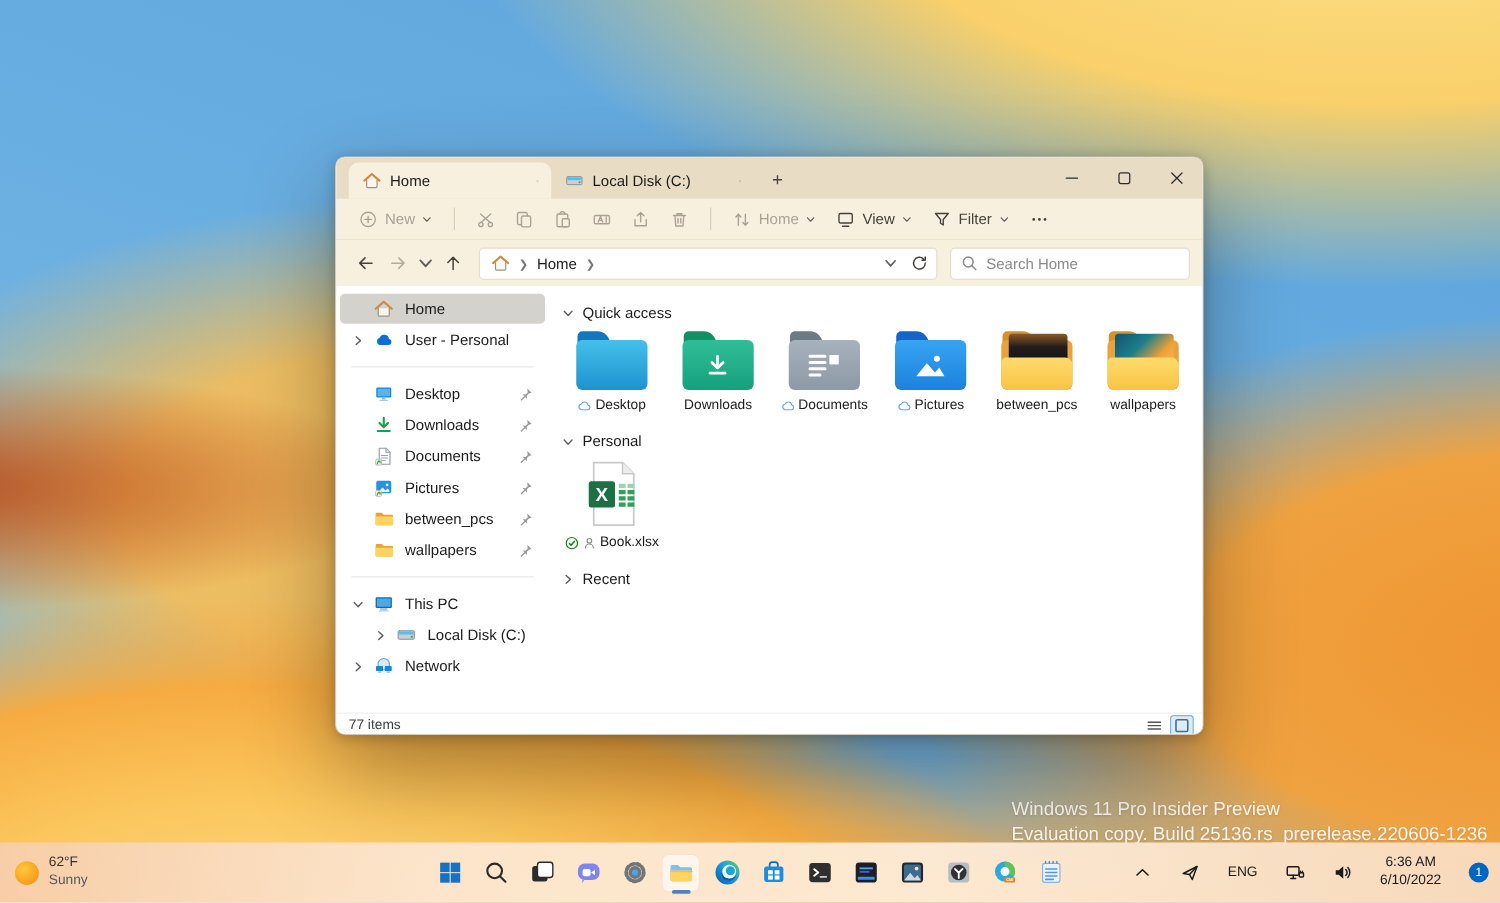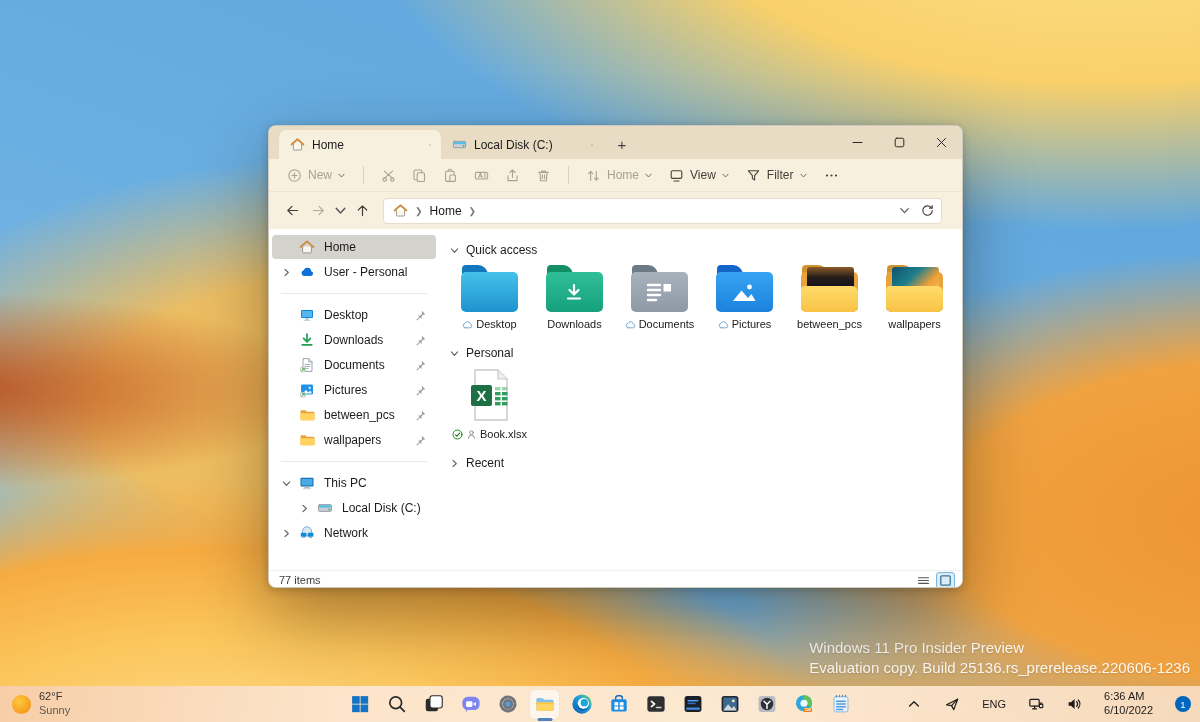--- a/index.html
+++ b/index.html
@@ -77,34 +77,34 @@
   .fold-body { position:absolute; left:0; right:1px; top:15%; bottom:0; border-radius:5px; display:flex; align-items:center; justify-content:center; }
   .fold-thumb { position:absolute; left:11%; top:5%; right:7%; bottom:30%; border-radius:3px; }
   .fold-front { position:absolute; left:0; right:1px; bottom:0; height:55%; border-radius:4px 6px 6px 6px; }
 
   .statusbar { height:19px; background:#fff; border-top:1px solid #f1f1f1; display:flex; align-items:center;
     padding:0 8px 0 10px; font-size:11px; color:#3c3c3c; }
   .svi { width:17px; height:15px; display:flex; align-items:center; justify-content:center; margin-left:5px; border-radius:2px; }
   .svi.sel { background:#d9ecf8; outline:1px solid #79b6da; }
 
   
-  .taskbar { position:absolute; left:0; right:0; bottom:0; height:36px;
+  .taskbar { position:absolute; left:0; right:0; bottom:0; height:48px;
     background:linear-gradient(90deg, rgba(247,206,172,.93), rgba(252,230,207,.95) 28%, rgba(253,236,217,.95) 62%, rgba(250,221,192,.93));
     display:flex; align-items:center; }
   .weather { position:absolute; left:12px; display:flex; align-items:center; gap:8px; font-size:11px; color:#333; line-height:1.25; }
   .sun { width:19px; height:19px; border-radius:50%; background:radial-gradient(circle at 38% 35%, #ffc93c, #f59d1c 70%, #ef8d12); }
   .tcenter { margin:0 auto; display:flex; align-items:center; gap:8px; }
   .tapp { width:29px; height:29px; border-radius:5px; display:flex; align-items:center; justify-content:center; position:relative; }
   .tapp svg { width:22px; height:22px; }
   .tapp.active { background:rgba(255,255,255,.62); box-shadow:0 0 0 .5px rgba(0,0,0,.04); }
   .tapp.active::after { content:""; position:absolute; bottom:-2px; left:50%; transform:translateX(-50%);
     width:15px; height:3px; border-radius:2px; background:#4f82bb; }
   .tray { position:absolute; right:9px; display:flex; align-items:center; gap:22px; font-size:11px; color:#1b1b1b; }
   .tray .ticon16 { width:16px; height:16px; display:flex; }
-  .tray-time { text-align:left; line-height:1.25; }
+  .tray-time { text-align:center; line-height:1.25; }
   .badge { width:16px; height:16px; border-radius:50%; background:#0067c0; color:#fff; font-size:9.5px;
     display:flex; align-items:center; justify-content:center; }
 </style>
 </head>
 <body>
 
 <div class="stage">
 
   <div class="watermark">
     <div>Windows 11 Pro Insider Preview</div>
@@ -323,20 +323,29 @@
         <span style="width: 13px; height: 13px; display: inline-flex; margin-right: 9px; color: rgb(111, 104, 92);">
             <svg viewBox="0 0 12 12" width="100%" height="100%" fill="none" stroke-linecap="round" stroke-linejoin="round">
               <path d="M2.6 4.3 6 8l3.4-3.7" stroke="#5f5f5f" stroke-width="1.2"></path>
             </svg>
           </span>
         <span style="width: 15px; height: 15px; display: inline-flex; color: rgb(69, 64, 58);">
             <svg viewBox="0 0 15 15" width="100%" height="100%" fill="none" stroke-linecap="round" stroke-linejoin="round">
               <path d="M12.2 7.5a4.7 4.7 0 1 1-1.4-3.3M12.2 2.6v2.6H9.6" stroke="currentColor" stroke-width="1.2"></path>
             </svg>
           </span>
+      </div>
+      <div class="sbox">
+        <span style="width: 13px; height: 13px; display: inline-flex; color: rgb(138, 138, 138);">
+            <svg viewBox="0 0 13 13" width="100%" height="100%" fill="none" stroke-linecap="round" stroke-linejoin="round">
+              <circle cx="5.6" cy="5.6" r="3.9" stroke="currentColor" stroke-width="1.2"></circle>
+              <path d="M8.6 8.6 11.6 11.6" stroke="currentColor" stroke-width="1.2"></path>
+            </svg>
+          </span>
+        <input placeholder="Search Home" style="">
       </div>
     </div>
 
     <div class="mainrow">
       <div class="sidebar" id="sidebar">
           <div class="srow sel">
             <span class="sicon">
               <svg viewBox="0 0 16 16" width="100%" height="100%" fill="none" stroke-linecap="round" stroke-linejoin="round">
                 <path d="M3.6 7.6V13a.9.9 0 0 0 .9.9h7a.9.9 0 0 0 .9-.9V7.6" fill="#faf6ee" stroke="#9a9388" stroke-width="1"></path>
                 <path d="M1.6 8 8 2.4 14.4 8" stroke="#cd8c3f" stroke-width="1.8" fill="none"></path>

